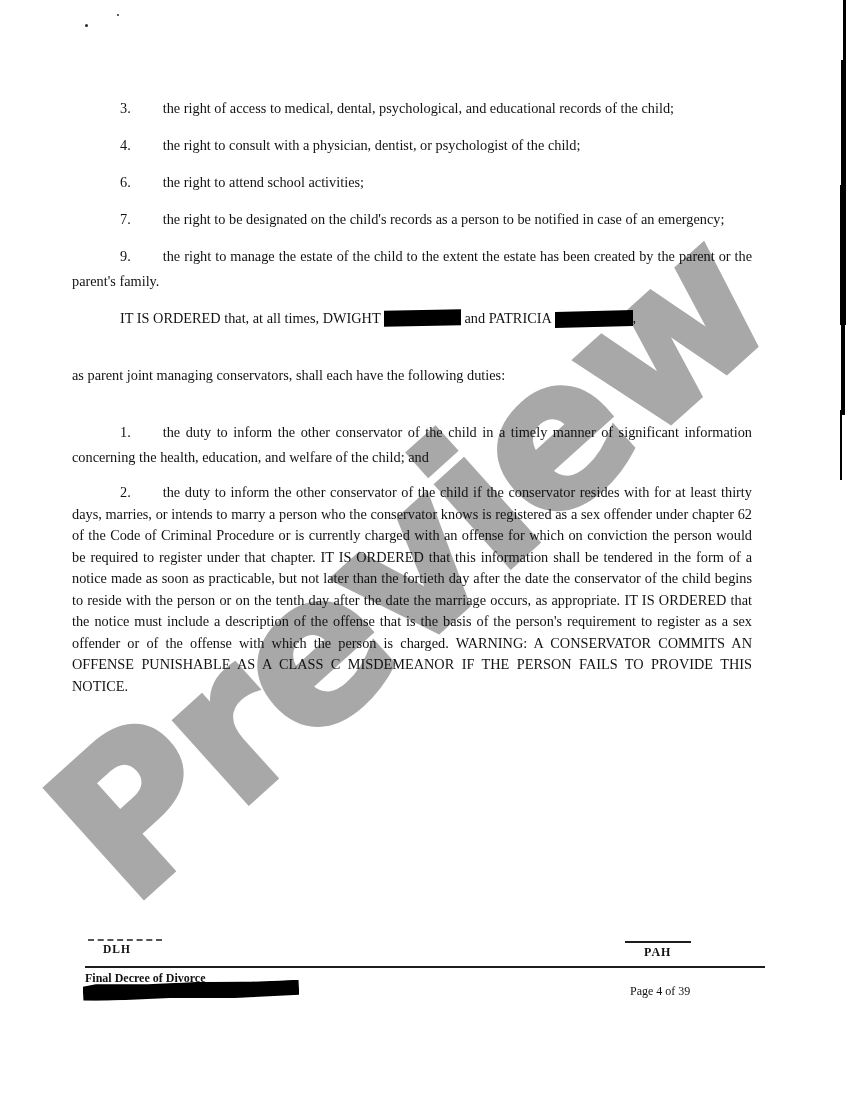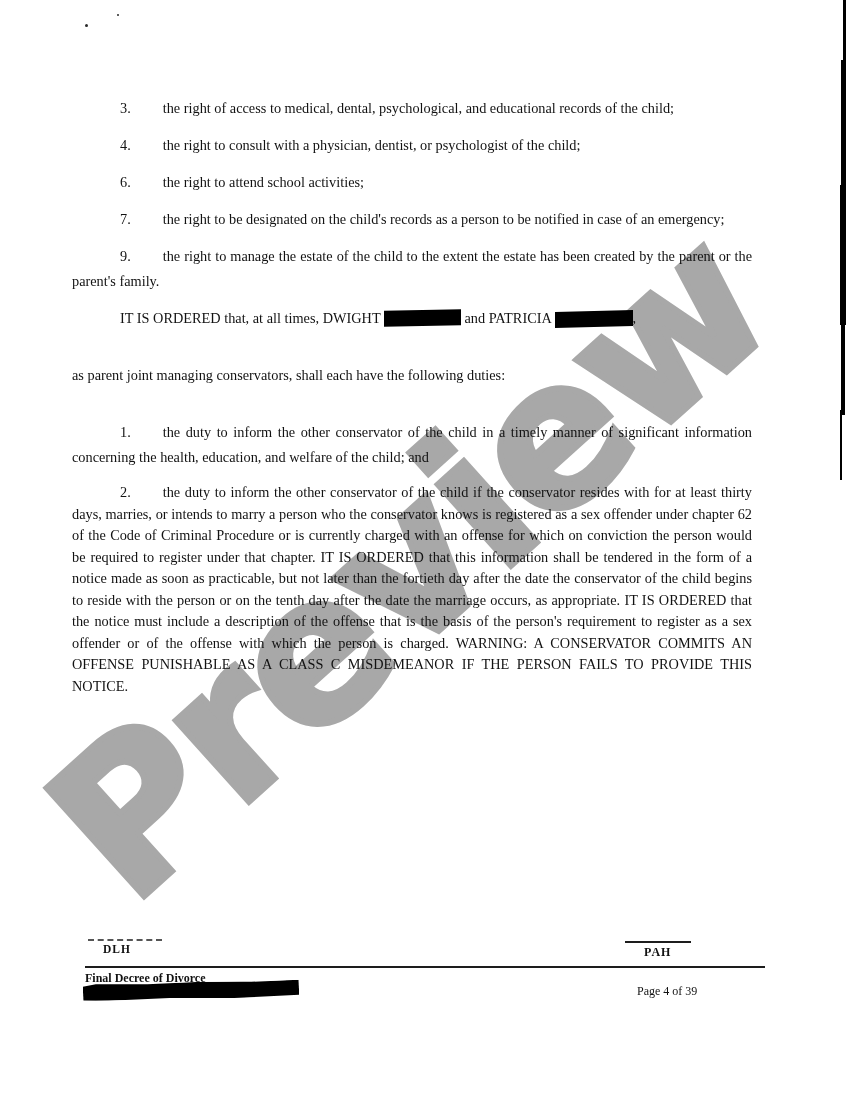--- a/index.html
+++ b/index.html
@@ -76,21 +76,20 @@
   }
   .footer-redaction{
     left:83px;top:982px;width:216px;height:17px;
     background:#020202;
     transform:rotate(-1.2deg);
     clip-path:polygon(0 15%,6% 2%,30% 8%,55% 0,78% 6%,100% 0,100% 88%,70% 100%,40% 92%,12% 100%,0 95%);
   }
   .page-label{
     left:630px;top:984px;
     font-size:12px;
-    margin-left:7px;
   }
   
   .edge-artifact{position:absolute;z-index:3;background:#000;}
   .ea1{left:843px;top:0;width:3px;height:70px;}
   .ea2{left:841px;top:60px;width:5px;height:130px;}
   .ea3{left:840px;top:185px;width:6px;height:140px;}
   .ea4{left:841px;top:320px;width:4px;height:95px;}
   .ea5{left:840px;top:410px;width:2px;height:70px;}
   .speck{position:absolute;background:#2a2a2a;z-index:3;border-radius:50%;}
   .sp1{left:85px;top:24px;width:3px;height:3px;}

